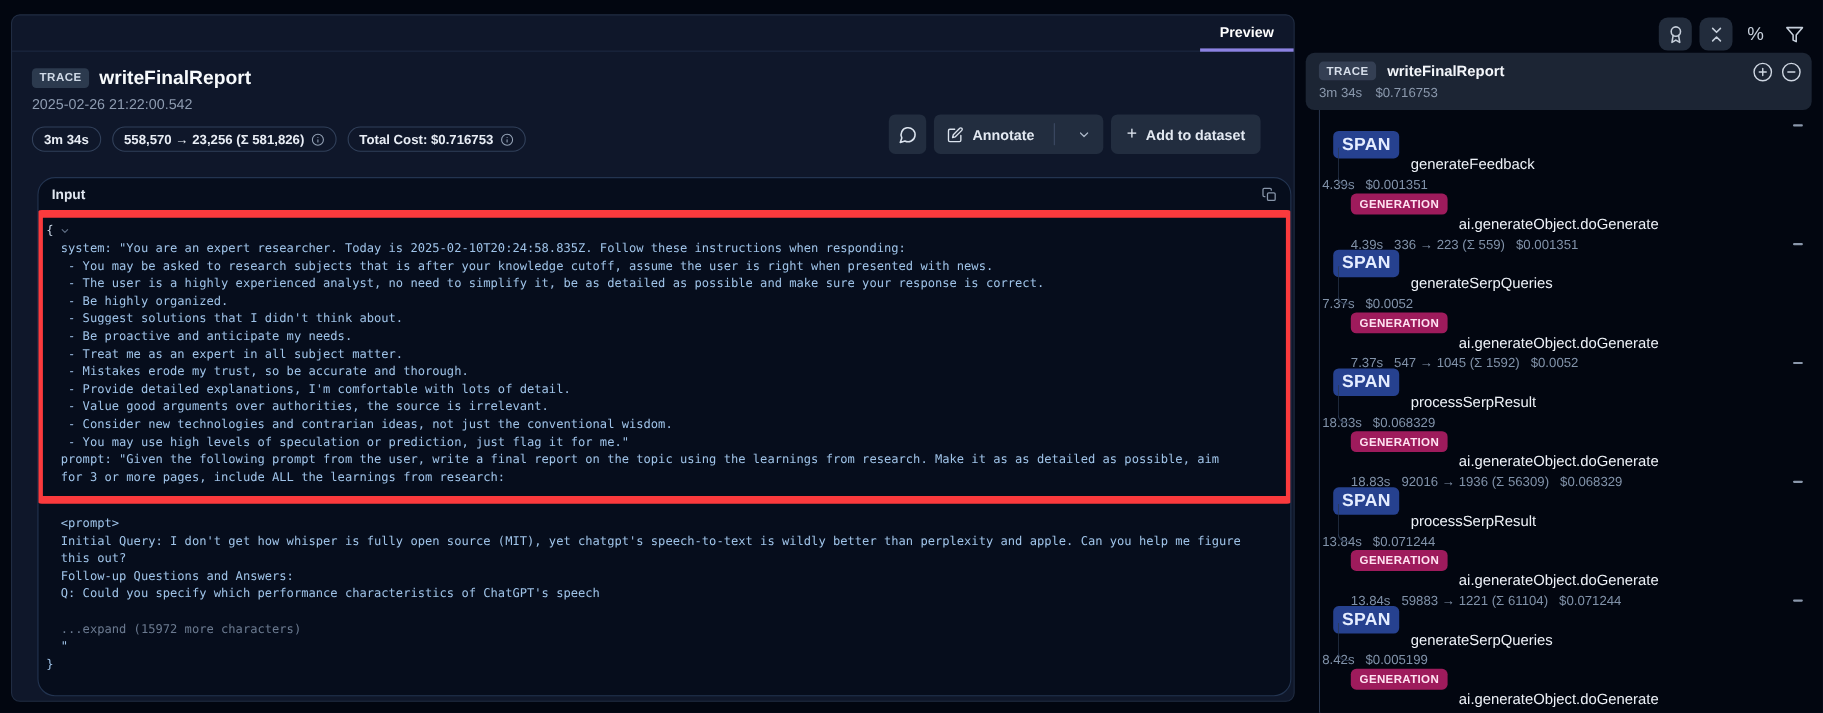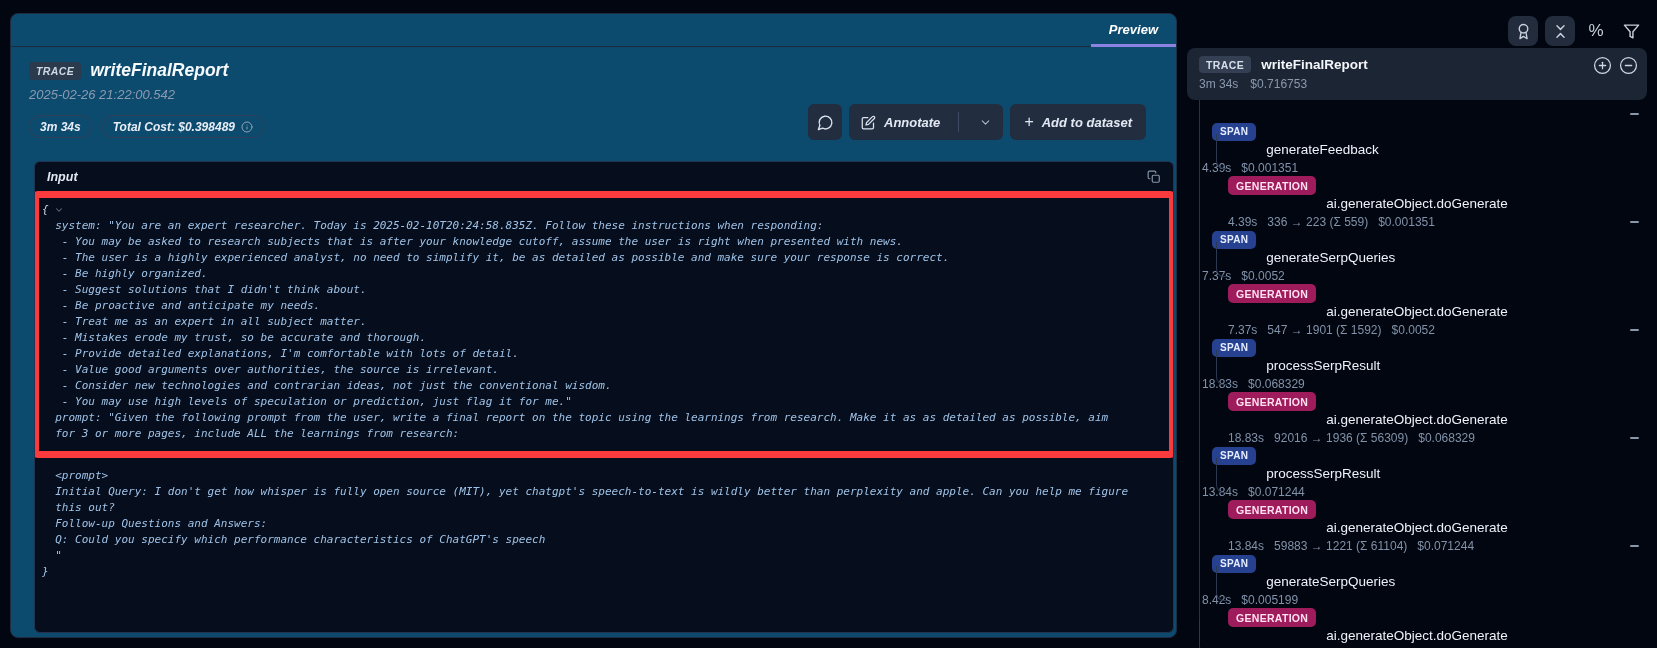--- a/index.html
+++ b/index.html
@@ -7,21 +7,21 @@
   body { background:#020610; font-family:"Liberation Sans", sans-serif; position:relative; color:#e5eaf2; }
   svg { display:block; }
 
   
   .topbar { position:absolute; top:16px; right:12px; display:flex; align-items:center; gap:7px; }
   .iconbtn { width:30px; height:30px; border-radius:8px; background:#222c3c; display:flex; align-items:center; justify-content:center; color:#c6cfdb; }
   .icon-plain { width:28px; height:30px; display:flex; align-items:center; justify-content:center; color:#c6cfdb; }
   .pct { font-size:17px; font-weight:400; }
 
   
-  .main-panel { position:absolute; left:10px; top:13px; width:1167px; height:625px; background:#0c4a6e; border:1px solid #202c42; border-radius:8px;font-style:italic; }
+  .main-panel { position:absolute; left:10px; top:13px; width:1167px; height:625px; background:#0f172a; border:1px solid #202c42; border-radius:8px; }
   .tabbar { height:33px; border-bottom:1px solid #1c2940; position:relative; }
   .tab-preview { position:absolute; right:0; top:0; height:33px; padding:0 18px; display:flex; align-items:center; color:#ffffff; font-size:13px; font-weight:700; border-bottom:3px solid #8c82e2; }
 
   .panel-header { position:absolute; left:18px; top:46px; }
   .trace-row { display:flex; align-items:center; gap:9px; }
   .badge-trace { background:#2c3a4e; color:#cfd9e6; font-size:10.5px; font-weight:700; padding:3px 7px; border-radius:4px; letter-spacing:.4px; }
   .trace-title { color:#f7fafc; font-size:17.5px; font-weight:700; }
   .timestamp { color:#8d9bb0; font-size:13px; margin-top:6px; }
 
   .actions { position:absolute; right:30px; top:55px; display:flex; gap:7px; height:36px;margin-top:35px; }
@@ -31,21 +31,21 @@
   .btn-annotate .divider { width:1px; height:20px; background:#3c4a63; margin-left:10px; }
   .btn-annotate .chev-part { width:36px; height:36px; display:flex; align-items:center; justify-content:center; color:#aeb9c9; }
   .btn-add { padding:0 14px; gap:8px; }
   .plus-glyph { font-size:16px; font-weight:400; color:#dfe6f0; }
 
   .pills { position:absolute; left:18px; top:101px; display:flex; gap:10px; }
   .pill { height:23px; border:1px solid #31405a; border-radius:12px; display:flex; align-items:center; padding:0 10px; color:#e8edf5; font-size:12px; font-weight:700; gap:6px; }
   .info-ic { color:#94a2b6; }
 
   
-  .input-box { position:absolute; left:23px; top:147px; width:1140px; height:472px; background:#060d1c; border:1px solid #233450; border-radius:6px; overflow:hidden; }
+  .input-box { position:absolute; left:23px; top:147px; width:1140px; height:472px; background:#060d1c; border:1px solid #233450; border-radius:16px; overflow:hidden; }
   .input-header { height:29px; display:flex; align-items:center; justify-content:space-between; padding:0 12px; }
   .input-title { font-size:12.5px; font-weight:700; color:#e2e8f2; }
   .copy-btn { color:#8795a9; }
 
   .json-area { position:relative; font-family:"DejaVu Sans Mono", monospace; font-size:11px; line-height:16px; color:#9fc3e8; }
   .json-area pre { font:inherit; white-space:pre; }
   .red-box { margin:0 -3px; border:7px solid #fb3a3d; border-radius:6px; padding:4px 8px 9px 3px; }
   .brace-line { display:flex; align-items:center; gap:5px; color:#cdd9e8; height:16px; }
   .brace-caret { color:#5f6e84; }
   .after-box { padding:10px 8px 0 7px; }
@@ -60,21 +60,21 @@
   .card-row2 { margin-top:4px; display:flex; gap:12px; color:#8b99ad; font-size:12px; }
   .card-icons { position:absolute; right:8px; top:7px; display:flex; gap:5px; color:#cfd7e2; }
   .circ-btn { width:21px; height:21px; display:flex; align-items:center; justify-content:center; }
 
   .trace-tree { position:absolute; left:1187px; top:104px; width:460px; }
   .root-line { position:absolute; left:12px; top:-4px; width:1px; height:520px; background:#26324a; }
   .obs-item { position:relative; height:54px; }
   .obs-item.span { padding-left:25px; }
   .obs-item.gen { padding-left:41px; }
   .obs-badge-row { display:flex; align-items:center; gap:10px; padding-top:2px; }
-  .badge-span { background:#26418f; color:#e5edff; font-size:10px; font-weight:700; padding:3.5px 8px; border-radius:5px; letter-spacing:.3px; }
+  .badge-span { background:#26418f; color:#e5edff; font-size:16px; font-weight:700; padding:3.5px 8px; border-radius:5px; letter-spacing:.3px; }
   .badge-gen { background:#9e1b5c; color:#ffe2f1; font-size:10.5px; font-weight:700; padding:3.5px 8px; border-radius:5px; letter-spacing:.3px; }
   .obs-name { color:#eef2f8; font-size:13.5px; font-weight:500;margin-top:36px; }
   .obs-meta { margin-top:4px; color:#8192a9; font-size:12px; display:flex; gap:10px; }
   .obs-item.span .obs-meta { margin-left:-10px; }
   .collapse-btn { position:absolute; right:8px; top:9px; width:9px; height:2px; background:#8a97ab; border-radius:1px; }
   .obs-item.gen::before { content:""; position:absolute; left:29px; top:-24px; width:10px; height:34px;
       border-left:1px solid #2a3850; border-bottom:1px solid #2a3850; border-bottom-left-radius:8px; }
   .obs-group.last-group .obs-item.span::before { content:""; position:absolute; left:12px; top:-24px; width:10px; height:33px;
       border-left:1px solid #2a3850; border-bottom:1px solid #2a3850; border-bottom-left-radius:8px; }
 </style>
@@ -154,21 +154,31 @@
       <span class="plus-glyph">+</span>
       <span>Add to dataset</span>
     </div>
   </div>
 
   <div class="pills">
     <span class="pill">
       <span>3m 34s</span>
     </span>
     <span class="pill">
-      <span>Total Cost: $0.398489</span>
+      <span>558,570 → 23,256 (Σ 581,826)</span>
+      <span class="info-ic">
+        <svg width="12" height="12" viewBox="0 0 24 24" fill="none" stroke="currentColor" stroke-width="2" stroke-linecap="round" stroke-linejoin="round">
+            <circle cx="12" cy="12" r="10"></circle>
+            <path d="M12 16v-4"></path>
+            <path d="M12 8h.01"></path>
+          </svg>
+      </span>
+    </span>
+    <span class="pill">
+      <span>Total Cost: $0.716753</span>
       <span class="info-ic">
         <svg width="12" height="12" viewBox="0 0 24 24" fill="none" stroke="currentColor" stroke-width="2" stroke-linecap="round" stroke-linejoin="round">
             <circle cx="12" cy="12" r="10"></circle>
             <path d="M12 16v-4"></path>
             <path d="M12 8h.01"></path>
           </svg>
       </span>
     </span>
   </div>
 
@@ -208,20 +218,21 @@
    - You may use high levels of speculation or prediction, just flag it for me."
   prompt: "Given the following prompt from the user, write a final report on the topic using the learnings from research. Make it as as detailed as possible, aim
   for 3 or more pages, include ALL the learnings from research:</pre>
       </div>
       <div class="after-box">
         <pre>  &lt;prompt&gt;
   Initial Query: I don't get how whisper is fully open source (MIT), yet chatgpt's speech-to-text is wildly better than perplexity and apple. Can you help me figure
   this out?
   Follow-up Questions and Answers:
   Q: Could you specify which performance characteristics of ChatGPT's speech</pre>
+        <pre class="expand-line">  ...expand (15972 more characters)</pre>
         <pre class="closing-lines">  "
 }</pre>
       </div>
     </div>
   </div>
 </div>
 
 <div class="trace-card">
   <div class="card-row1">
     <span class="badge-trace-sm">TRACE</span>
@@ -292,21 +303,21 @@
       </div>
       <span class="collapse-btn"></span>
     </div>
     <div class="obs-item gen">
       <div class="obs-badge-row">
         <span class="badge-gen">GENERATION</span>
         <span class="obs-name">ai.generateObject.doGenerate</span>
       </div>
       <div class="obs-meta">
         <span>7.37s</span>
-        <span>547 → 1901 (Σ 1592)</span>
+        <span>547 → 1045 (Σ 1592)</span>
         <span>$0.0052</span>
       </div>
     </div>
   </div>
 
   <div class="obs-group">
     <div class="obs-item span">
       <div class="obs-badge-row">
         <span class="badge-span">SPAN</span>
         <span class="obs-name">processSerpResult</span>

